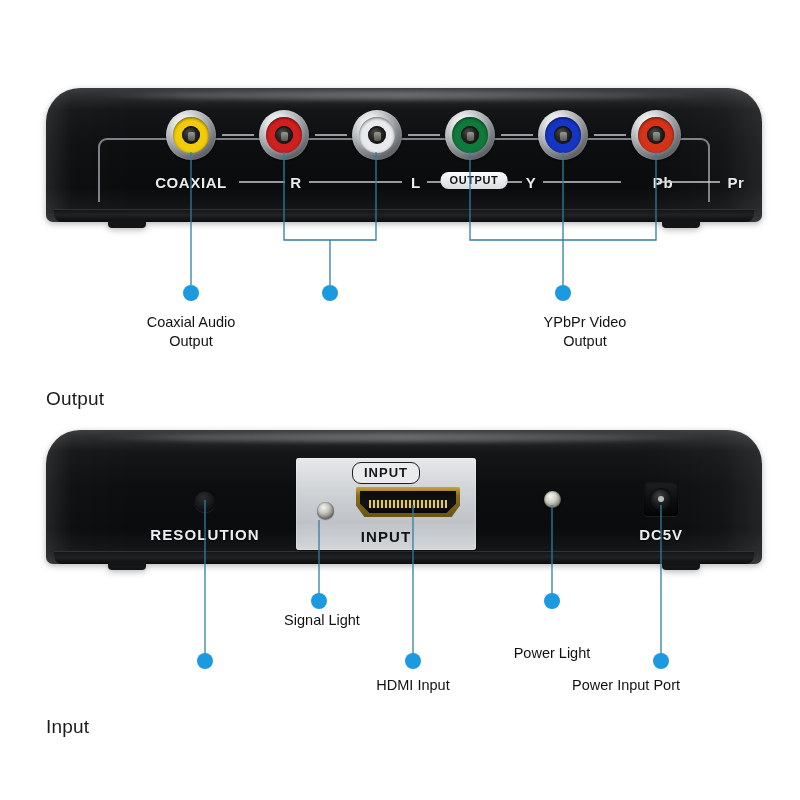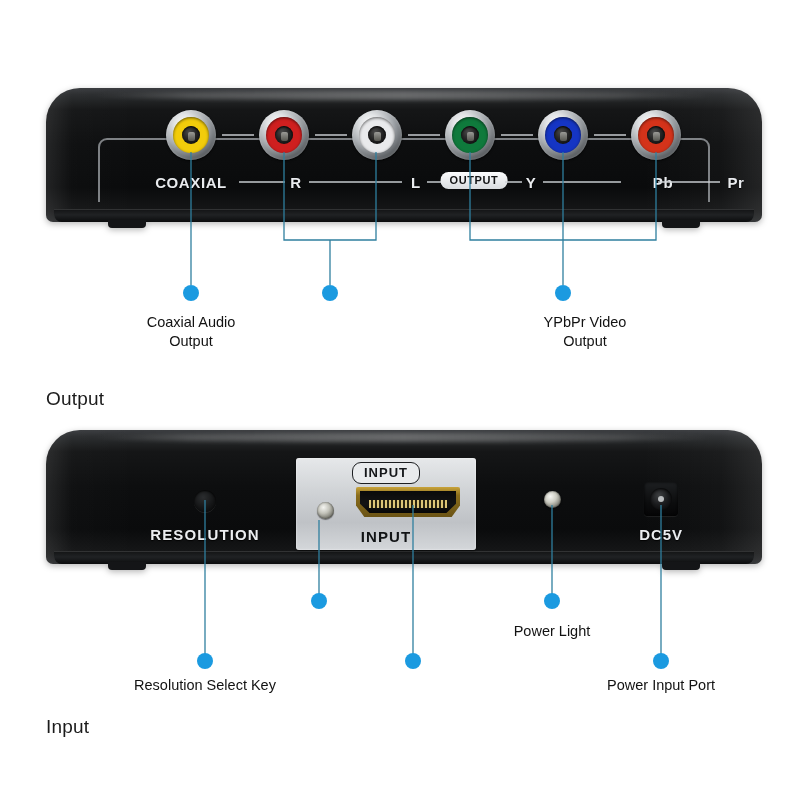--- a/index.html
+++ b/index.html
@@ -455,20 +455,21 @@
       <circle cx="413" cy="661" r="8"></circle>
       <circle cx="661" cy="661" r="8"></circle>
     </g>
   </svg>
 
   <div class="callout-label" style="left:191px; top:313px; width:180px">Coaxial Audio
 Output</div>
   <div class="callout-label" style="left:585px; top:313px; width:180px">YPbPr Video
 Output</div>
 
-  <div class="callout-label" style="left:552px; top:622px; width:170px">Power Light</div>
-  <div class="callout-label" style="left:205px; top:676px; width:240px">Resolution Select Key</div>
-  <div class="callout-label" style="left:661px; top:676px; width:220px">Power Input Port</div>
+  <div class="callout-label" style="left:322px; top:611px; width:170px">Signal Light</div>
+  <div class="callout-label" style="left:552px; top:644px; width:170px">Power Light</div>
+  <div class="callout-label" style="left:413px; top:676px; width:180px">HDMI Input</div>
+  <div class="callout-label" style="left:626px; top:676px; width:220px">Power Input Port</div>
 
   <div class="section-caption" id="caption-output">Output</div>
   <div class="section-caption" id="caption-input">Input</div>
 
 </div>
 
 </body></html>

